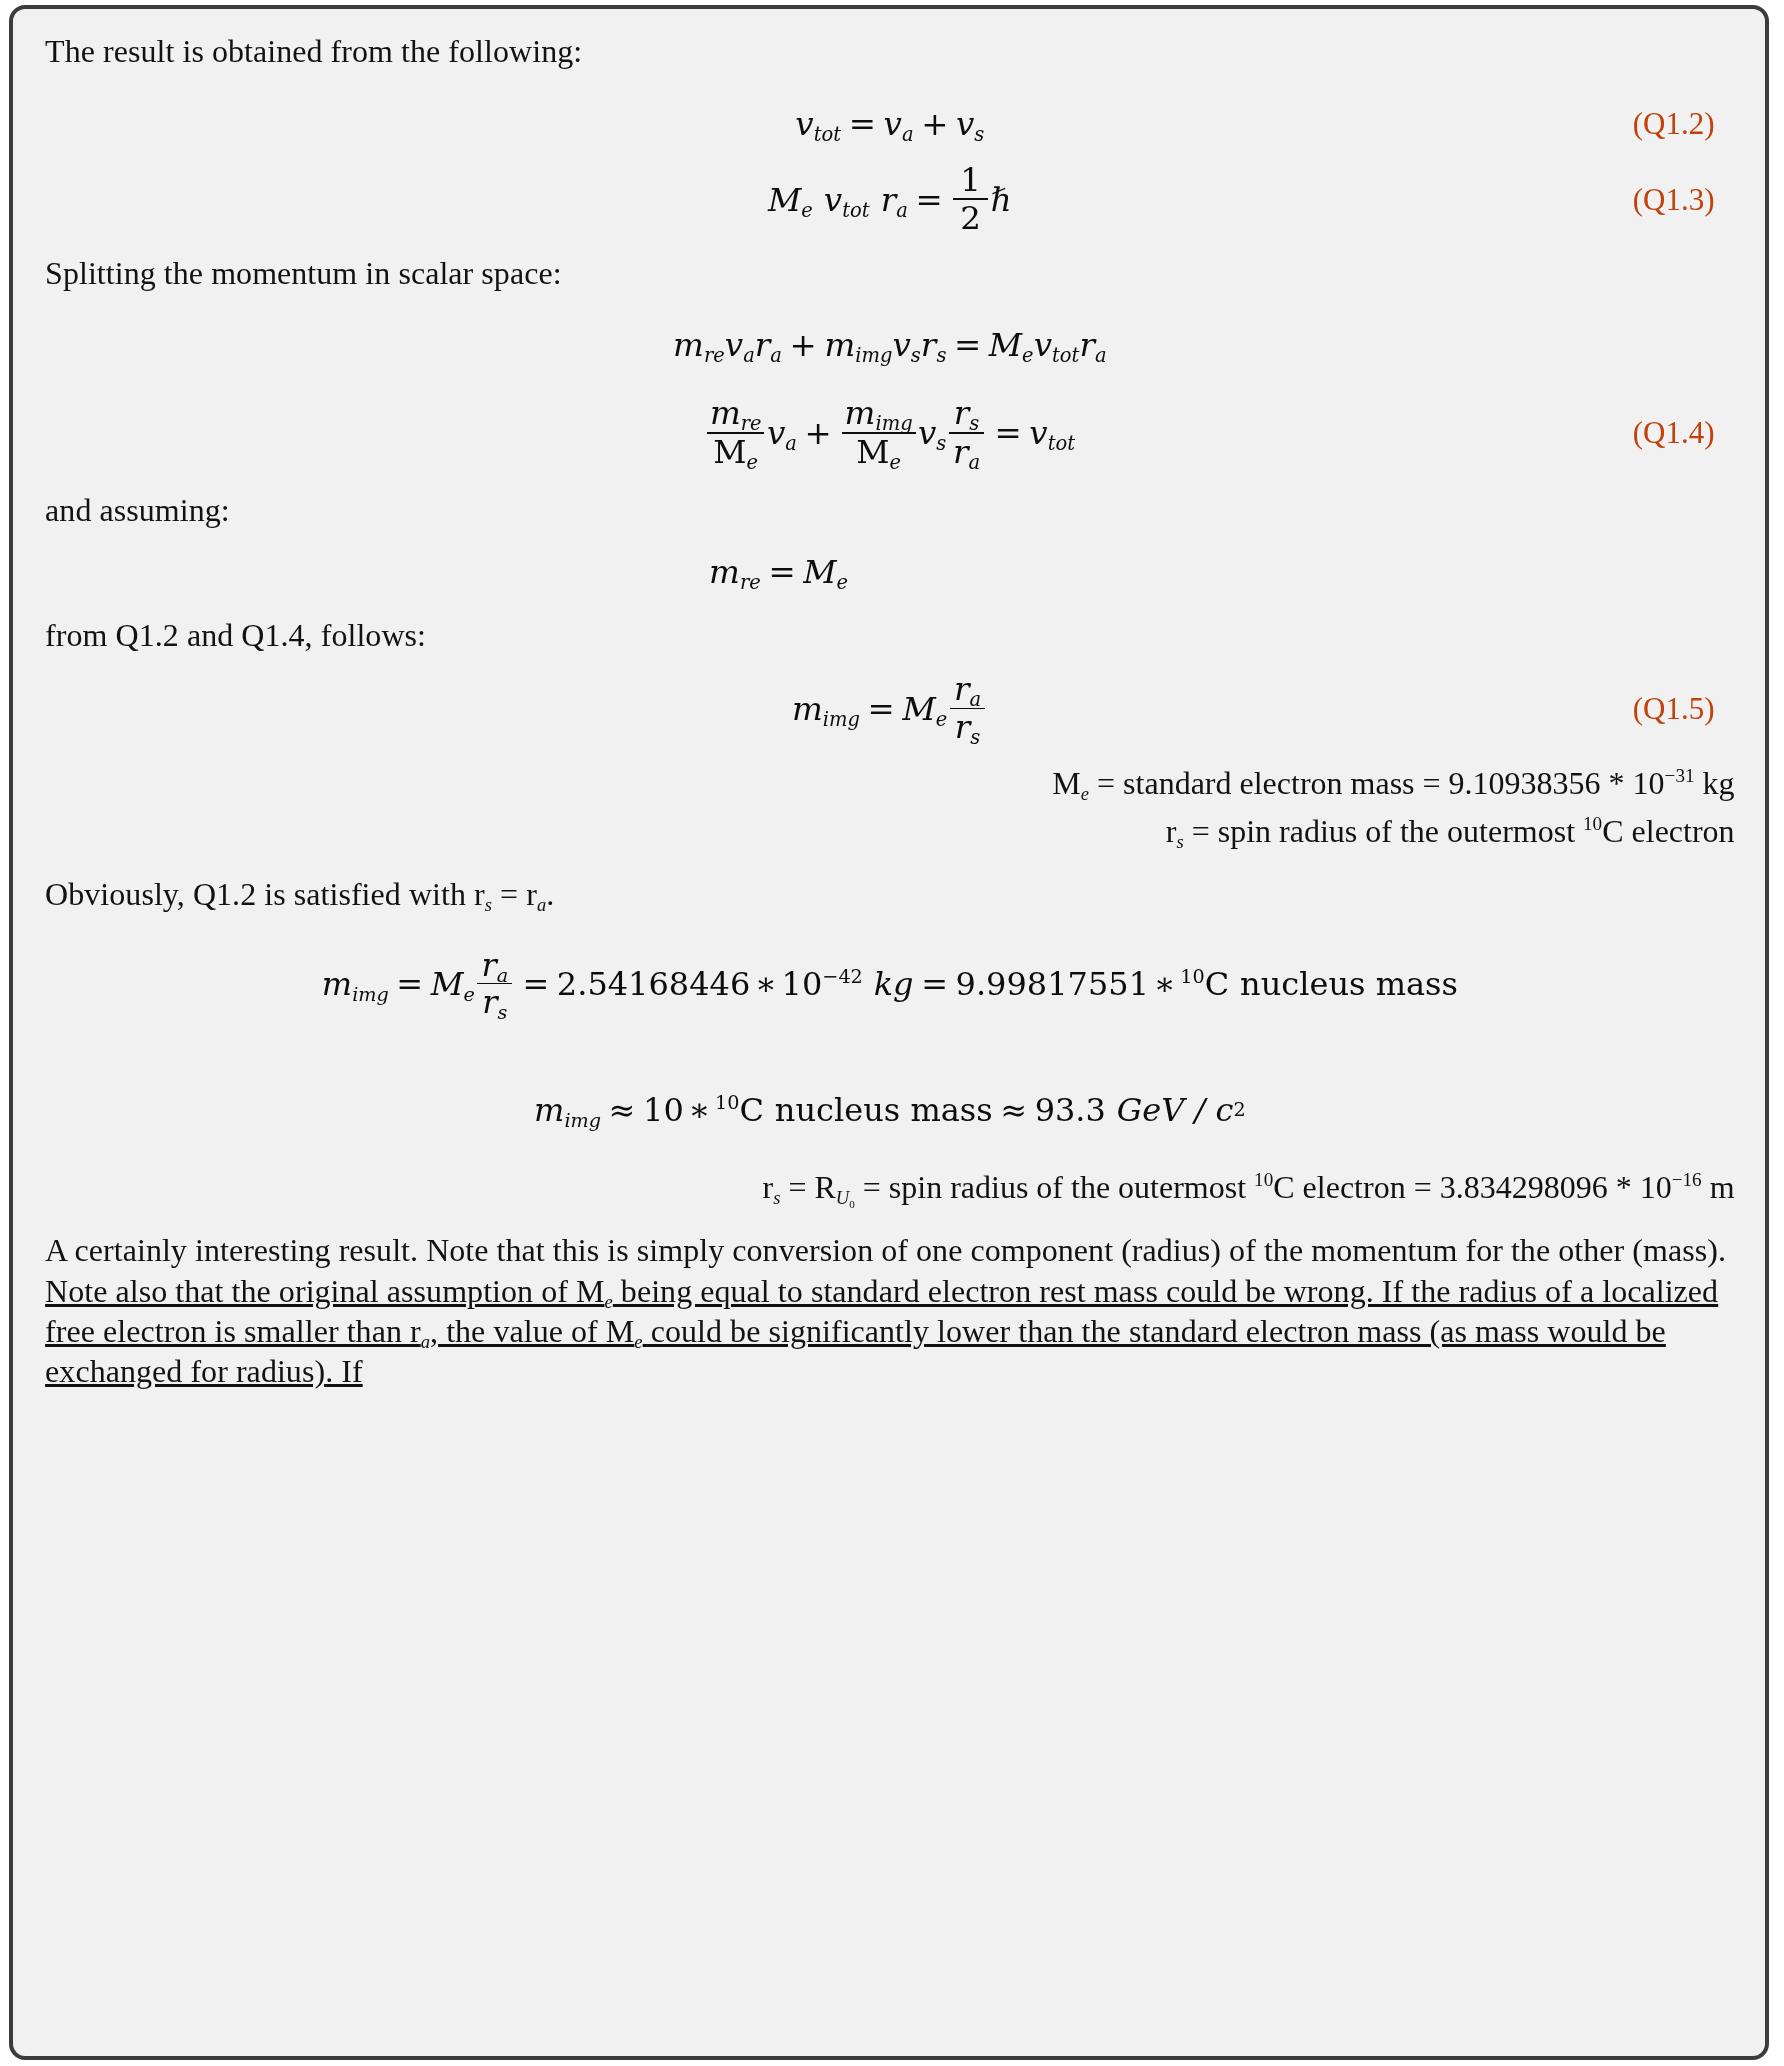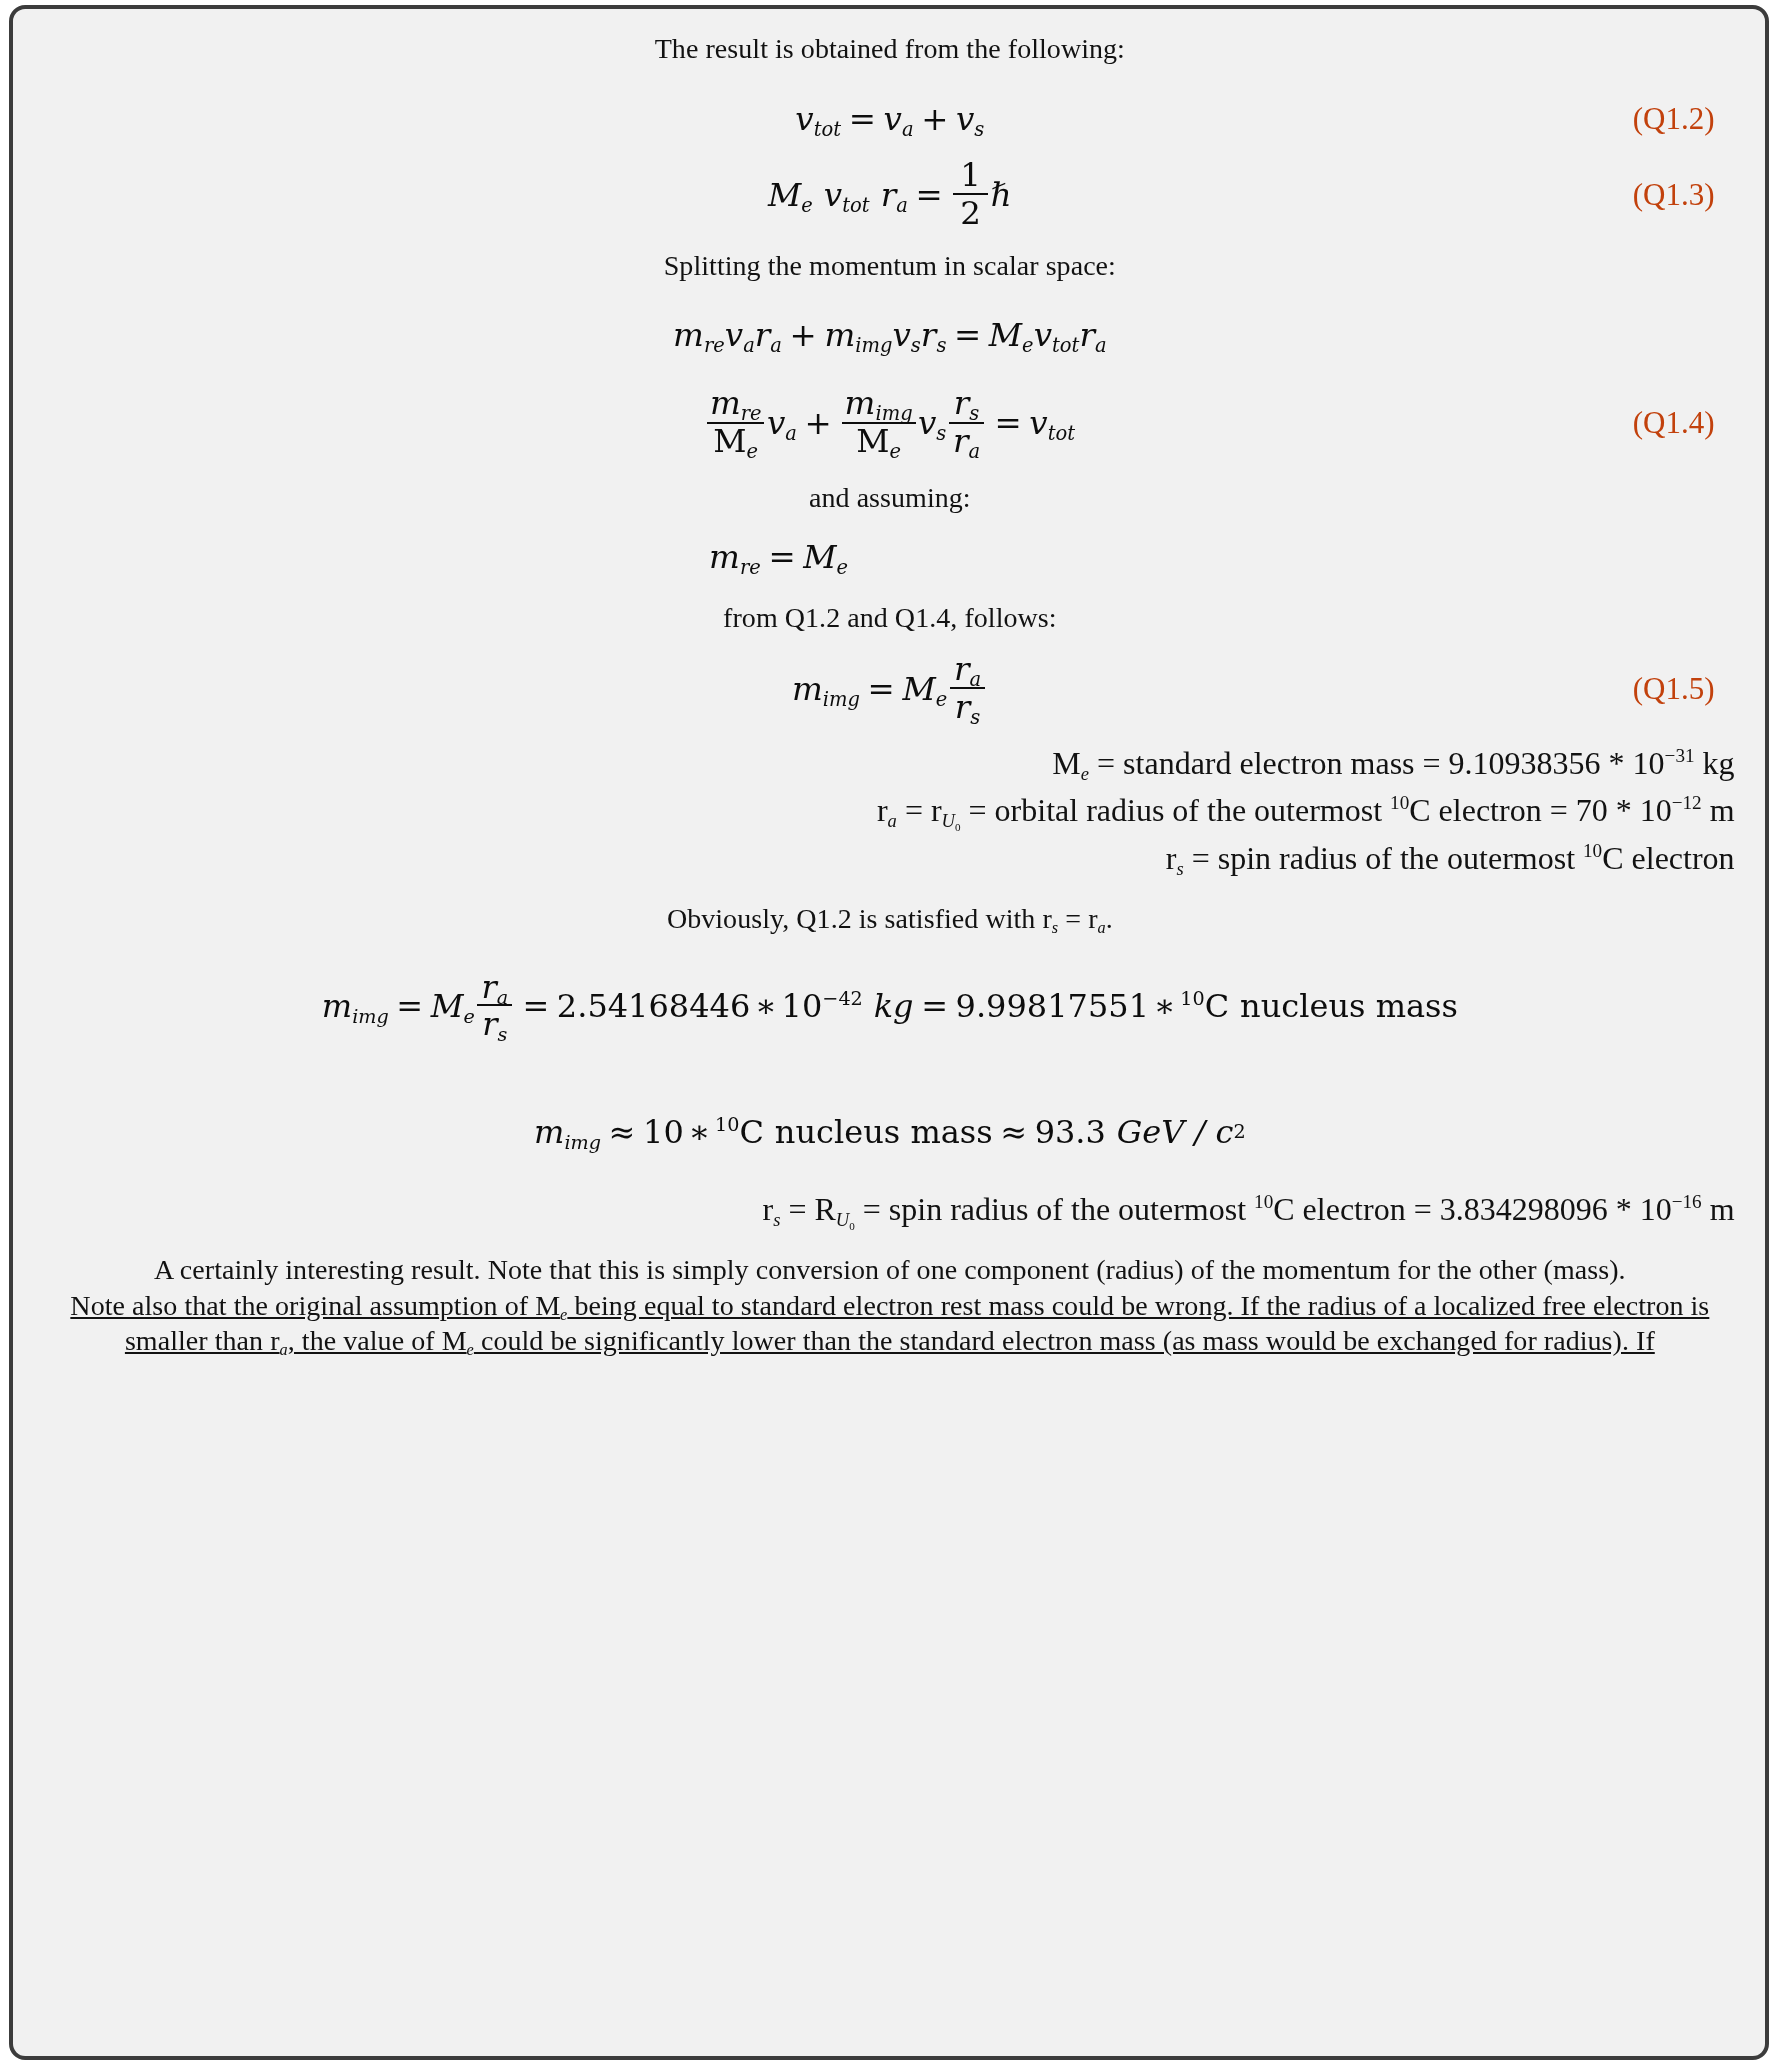--- a/index.html
+++ b/index.html
@@ -25,25 +25,24 @@
     box-sizing: border-box;
     overflow: hidden;
   }
 
   .inner {
     padding: 22px 30px 0 32.5px;
   }
 
   
   .para {
-    font-size: 28px;
+    font-size: 32px;
     line-height: 1.27;
     color: #121212;
     letter-spacing: 0.05px;
-    text-align: center;
   }
   .para.tight { line-height: 1.255; }
 
   
   .eqrow {
     position: relative;
     display: flex;
     justify-content: center;
     align-items: center;
   }
@@ -221,23 +220,20 @@
           <span class="den"><span>r</span><sub class="s">s</sub></span>
         </span>
       </span>
       <span class="tag">(Q1.5)</span>
     </div>
 
     <div class="defline" style="margin-top:12.4px;">
       <span>M</span><sub class="sub2">e</sub><span> = standard electron mass = 9.10938356 * 10</span><sup class="sn">−31</sup><span> kg</span>
     </div>
 
-    <div class="defline" style="margin-top:5.7px;">
-      <span>r</span><sub class="sub2">a</sub><span> = r</span><sub class="sub2"><span>U</span><sub class="sn">0</sub></sub><span> = orbital radius of the outermost </span><sup class="sn">10</sup><span>C electron = 70 * 10</span><sup class="sn">−12</sup><span> m</span>
-    </div>
 
     <div class="defline" style="margin-top:5.7px;">
       <span>r</span><sub class="sub2">s</sub><span> = spin radius of the outermost </span><sup class="sn">10</sup><span>C electron</span>
     </div>
 
     <div class="para tight" style="margin-top:22px;">
       <span>Obviously, Q1.2 is satisfied with r</span><sub class="sub2">s</sub><span> = r</span><sub class="sub2">a</sub><span>.</span>
     </div>
 
 

